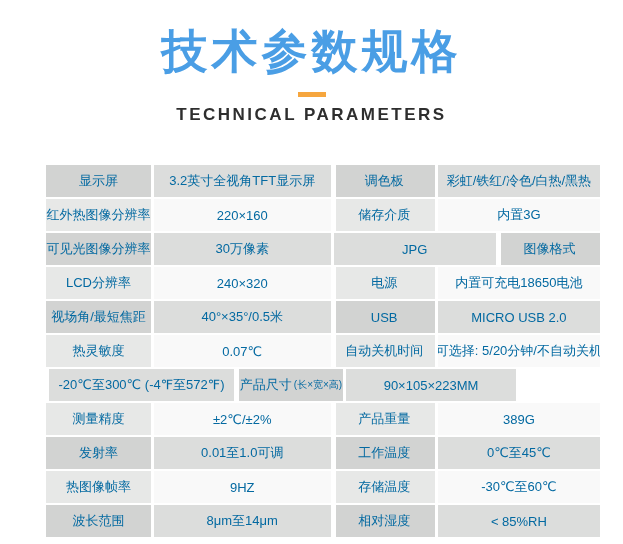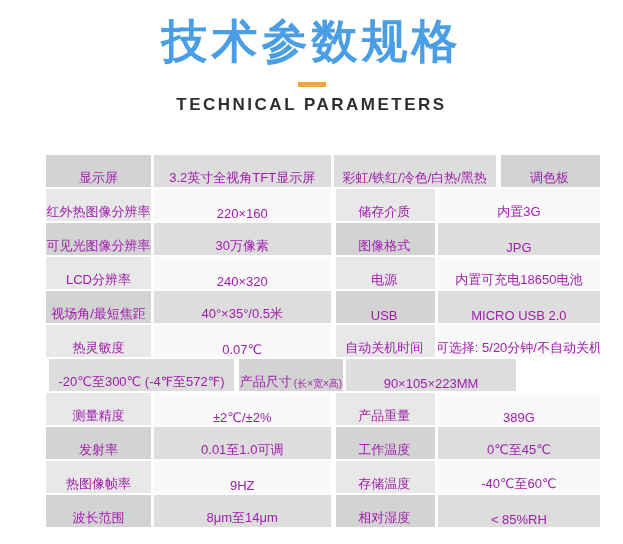--- a/index.html
+++ b/index.html
@@ -5,21 +5,21 @@
   html, body {
     margin: 0;
     padding: 0;
     background: #ffffff;
     width: 623px;
     height: 544px;
     overflow: hidden;
     font-family: "Liberation Sans", "DejaVu Sans", sans-serif;
   }
   .header {
-    padding-top: 14px;
+    padding-top: 24px;
     text-align: center;
   }
   .page-title {
     margin: 0;
     font-size: 46px;
     line-height: 54px;
     font-weight: 800;
     letter-spacing: 4px;
     color: #4a9ee5;
   }
@@ -41,24 +41,24 @@
     width: 554px;
     margin: 40px 0 0 46px;
   }
   .row {
     display: flex;
     height: 32px;
     margin-bottom: 2px;
   }
   .cell {
     display: flex;
-    align-items: flex-end;
+    align-items: center;
     justify-content: center;
     font-size: 13px;
-    color: #a21caf;
+    color: #0369a1;
     white-space: nowrap;
     overflow: hidden;
     text-align: center;
   }
   .c-label-l { width: 110px; }
   .c-value-l { width: 185px; margin-left: 3px; }
   .c-label-r { width: 104px; margin-left: 5px; }
   .c-value-r { width: 170px; margin-left: 3px; }
   .row:nth-child(odd)  .lab { background: #d2d3d2; }
   .row:nth-child(odd)  .val { background: #dcdddc; }
@@ -79,27 +79,27 @@
 </div>
 
 <div class="spec-table" id="spec-table">
   <div class="row">
     <div class="cell lab c-label-l">
         <span>显示屏</span>
       </div>
     <div class="cell val c-value-l">
         <span>3.2英寸全视角TFT显示屏</span>
       </div>
+    <div class="cell lab c-label-r">
+        <span>调色板</span>
+        <span class="label-sub"></span>
+      </div>
     <div class="cell val c-value-r">
         <span>彩虹/铁红/冷色/白热/黑热</span>
       </div>
-    <div class="cell lab c-label-r">
-        <span>调色板</span>
-        <span class="label-sub"></span>
-      </div>
   </div>
 
   <div class="row">
     <div class="cell lab c-label-l">
         <span>红外热图像分辨率</span>
       </div>
     <div class="cell val c-value-l">
         <span>220×160</span>
       </div>
     <div class="cell lab c-label-r">
@@ -111,26 +111,26 @@
       </div>
   </div>
 
   <div class="row">
     <div class="cell lab c-label-l">
         <span>可见光图像分辨率</span>
       </div>
     <div class="cell val c-value-l">
         <span>30万像素</span>
       </div>
+    <div class="cell val c-value-r">
+        <span>JPG</span>
+      </div>
     <div class="cell lab c-label-r">
         <span>图像格式</span>
         <span class="label-sub"></span>
-      </div>
-    <div class="cell val c-value-r">
-        <span>JPG</span>
       </div>
   </div>
 
   <div class="row">
     <div class="cell lab c-label-l">
         <span>LCD分辨率</span>
       </div>
     <div class="cell val c-value-l">
         <span>240×320</span>
       </div>
@@ -225,21 +225,21 @@
         <span>热图像帧率</span>
       </div>
     <div class="cell val c-value-l">
         <span>9HZ</span>
       </div>
     <div class="cell lab c-label-r">
         <span>存储温度</span>
         <span class="label-sub"></span>
       </div>
     <div class="cell val c-value-r">
-        <span>-40℃至60℃</span>
+        <span>-30℃至60℃</span>
       </div>
   </div>
 
   <div class="row">
     <div class="cell lab c-label-l">
         <span>波长范围</span>
       </div>
     <div class="cell val c-value-l">
         <span>8μm至14μm</span>
       </div>

